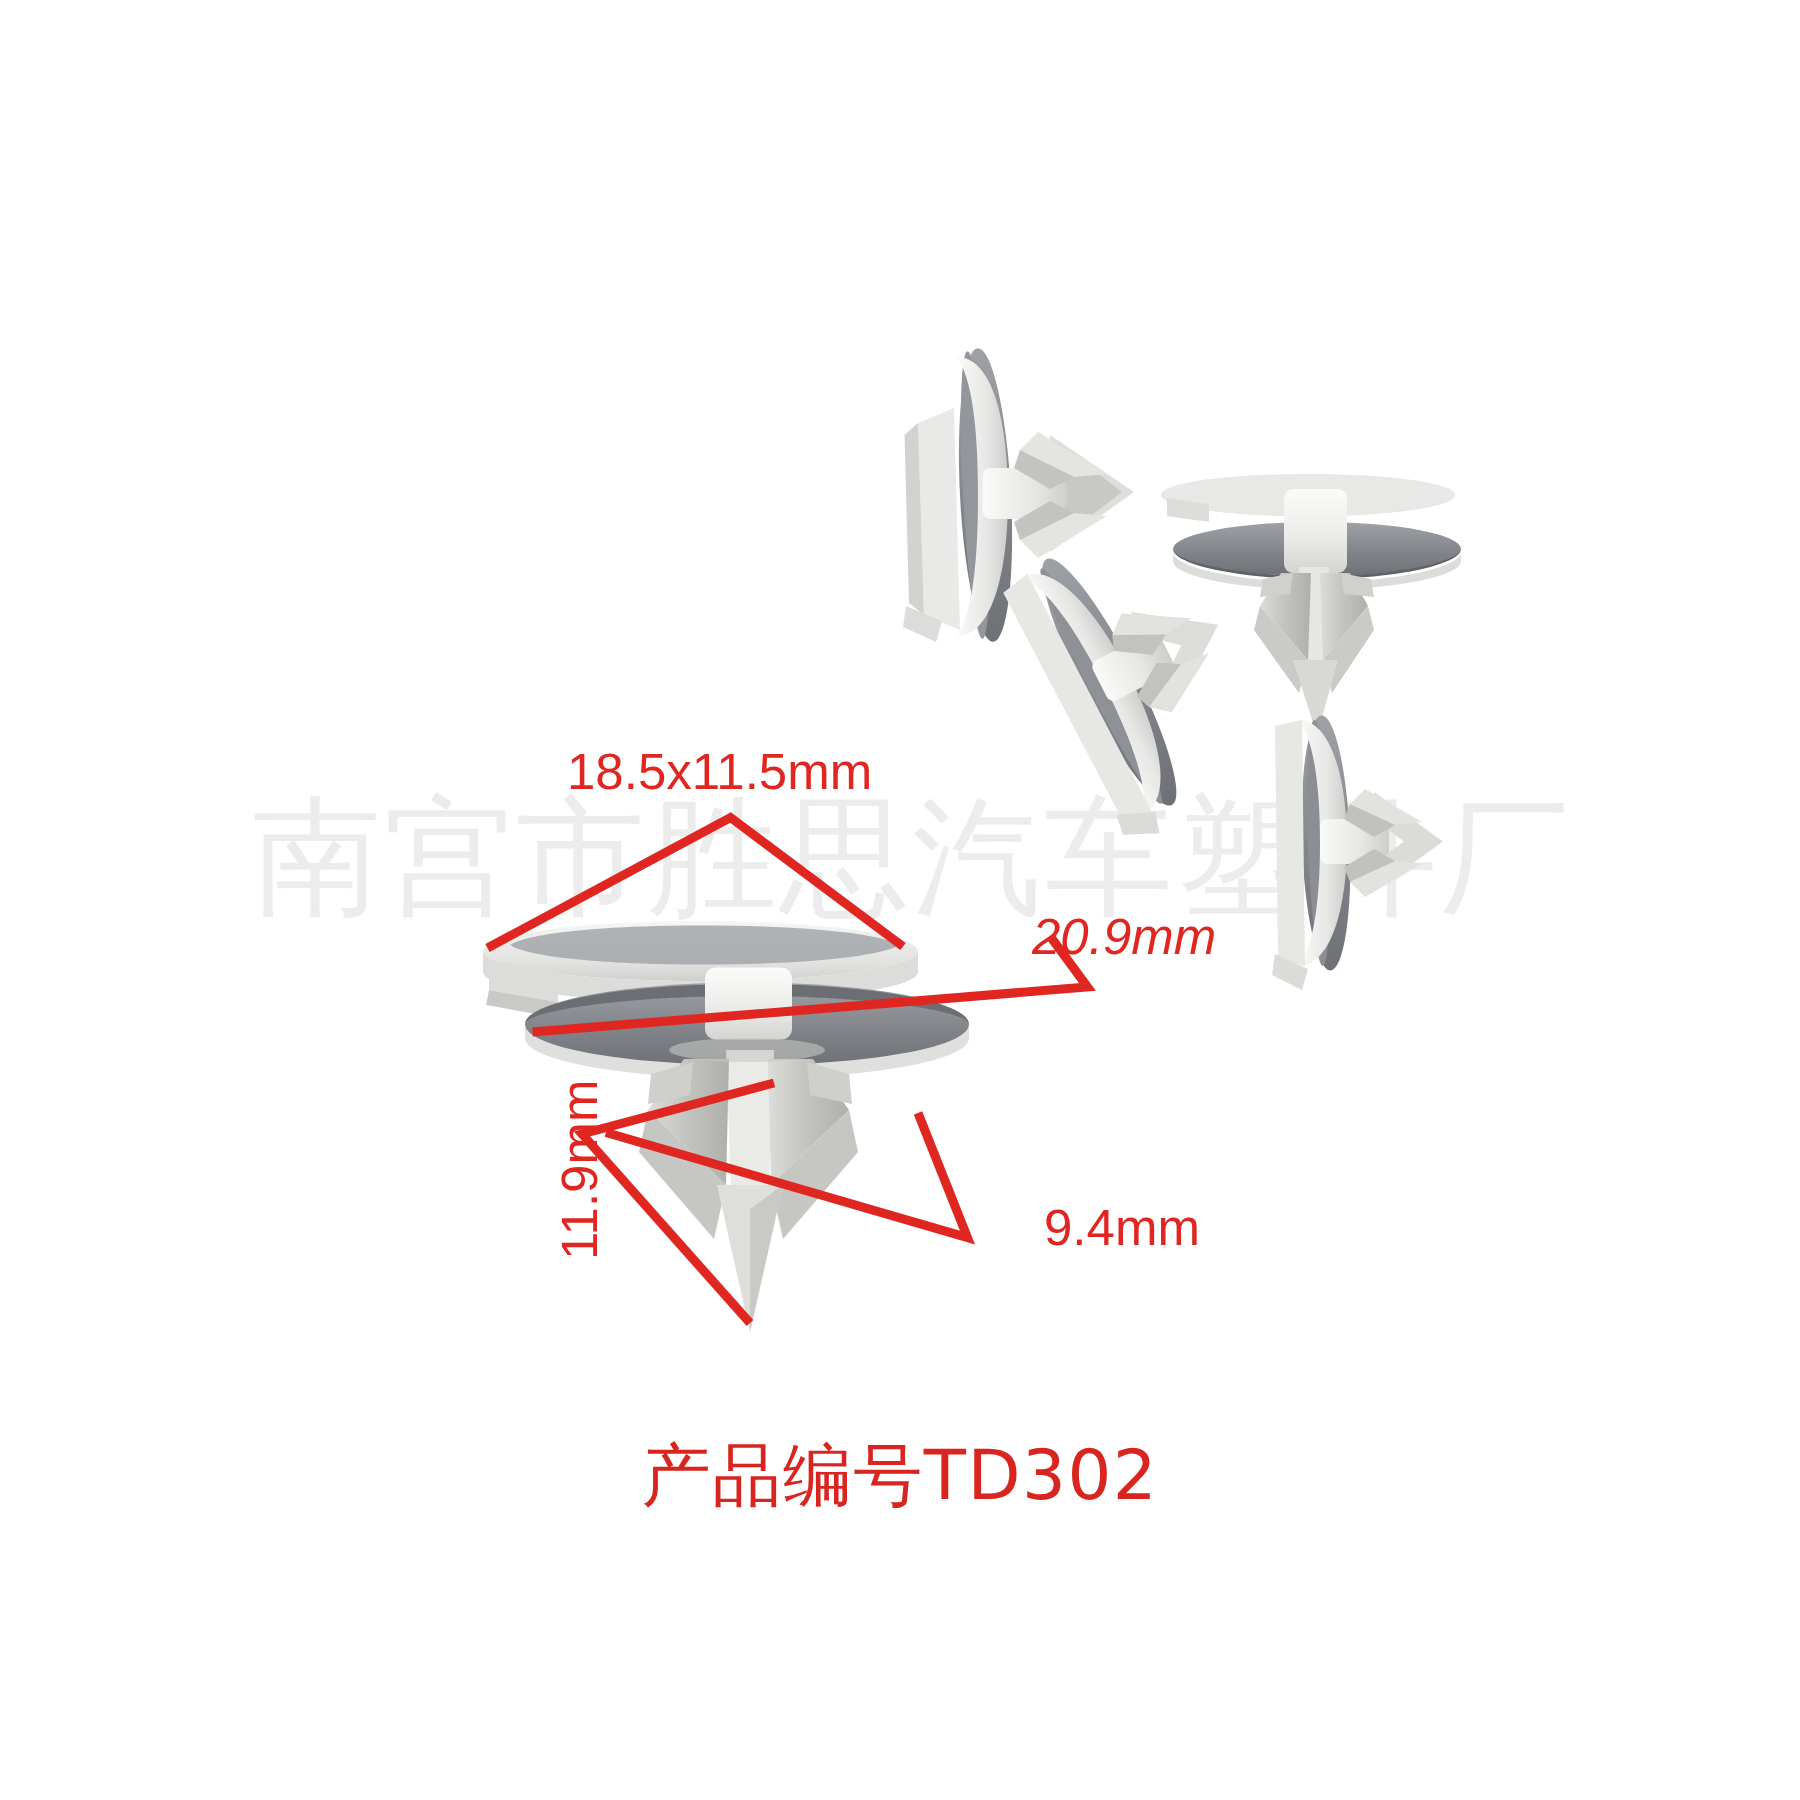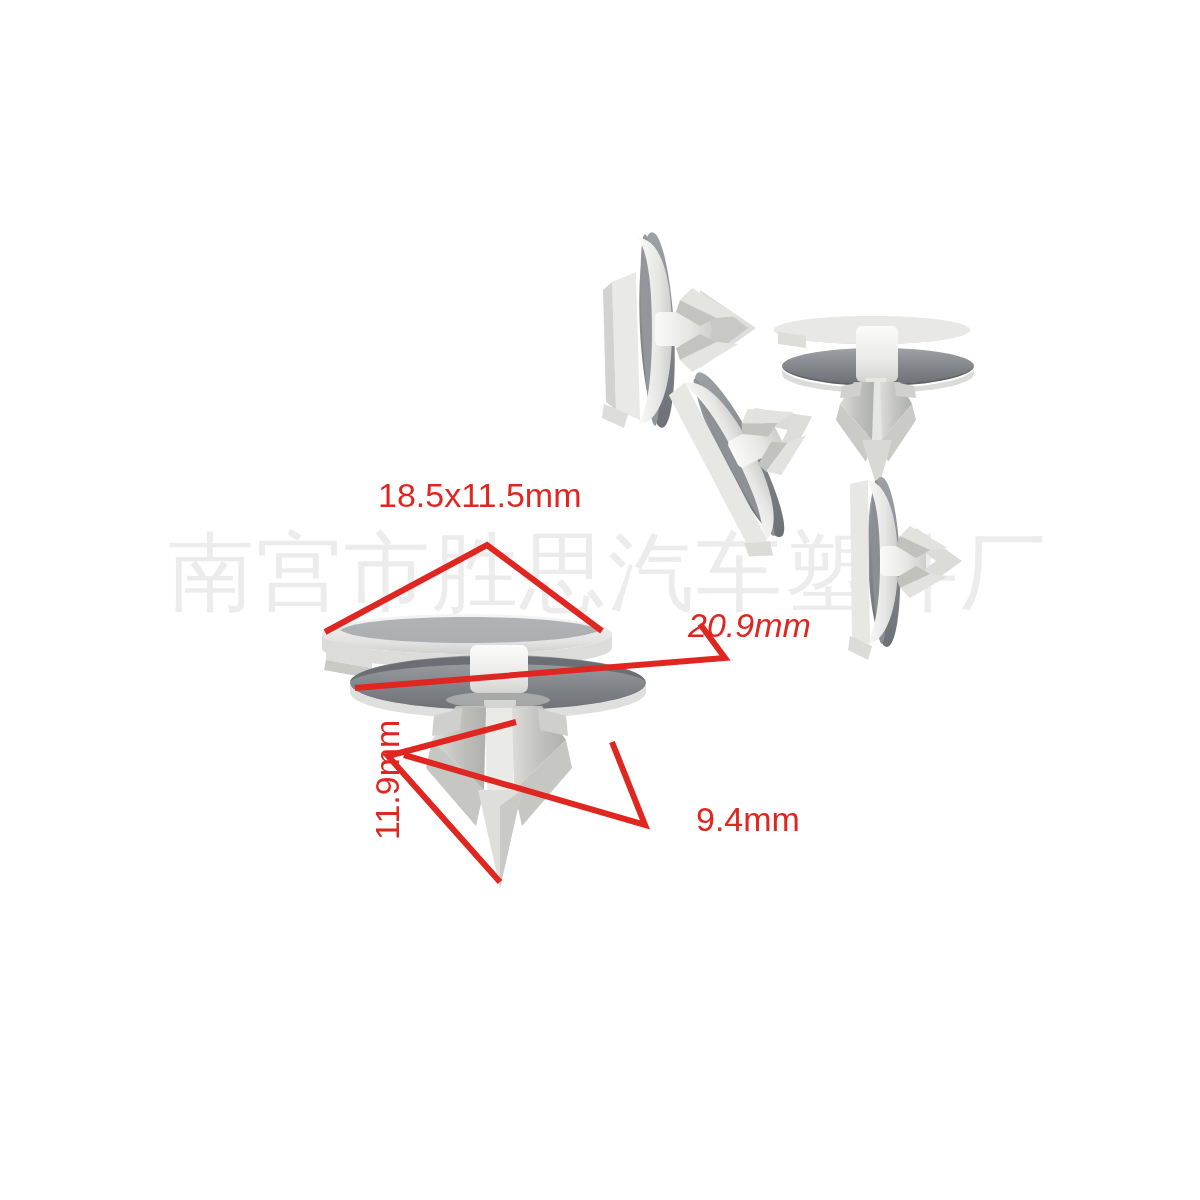--- a/index.html
+++ b/index.html
@@ -253,23 +253,24 @@
 
         <path d="M368 818 L723 663 L679 640" opacity="0"></path>
         <path d="M355 688 L725 658 L700 624"></path>
 
         <path d="M516 722 L388 756 L500 882"></path>
 
         <path d="M404 755 L645 825 L612 742"></path>
       </g>
     </svg>
 
-    <div class="dim-label" style="left:378px; top:476px;">18.5x11.5mm</div>
+    <div class="dim-label" style="left:378px; top:496px;">18.5x11.5mm</div>
 
     <div class="dim-label" style="left:688px; top:606px;font-style:italic;">20.9mm</div>
 
     <div class="dim-label vertical" style="left:368px; top:840px;">11.9mm</div>
 
     <div class="dim-label" style="left:654px; top:800px;margin-left:42px;">9.4mm</div>
   </div>
 
+  <div id="product-code">产品编号TD302</div>
 
 </div>
 
 </body></html>

